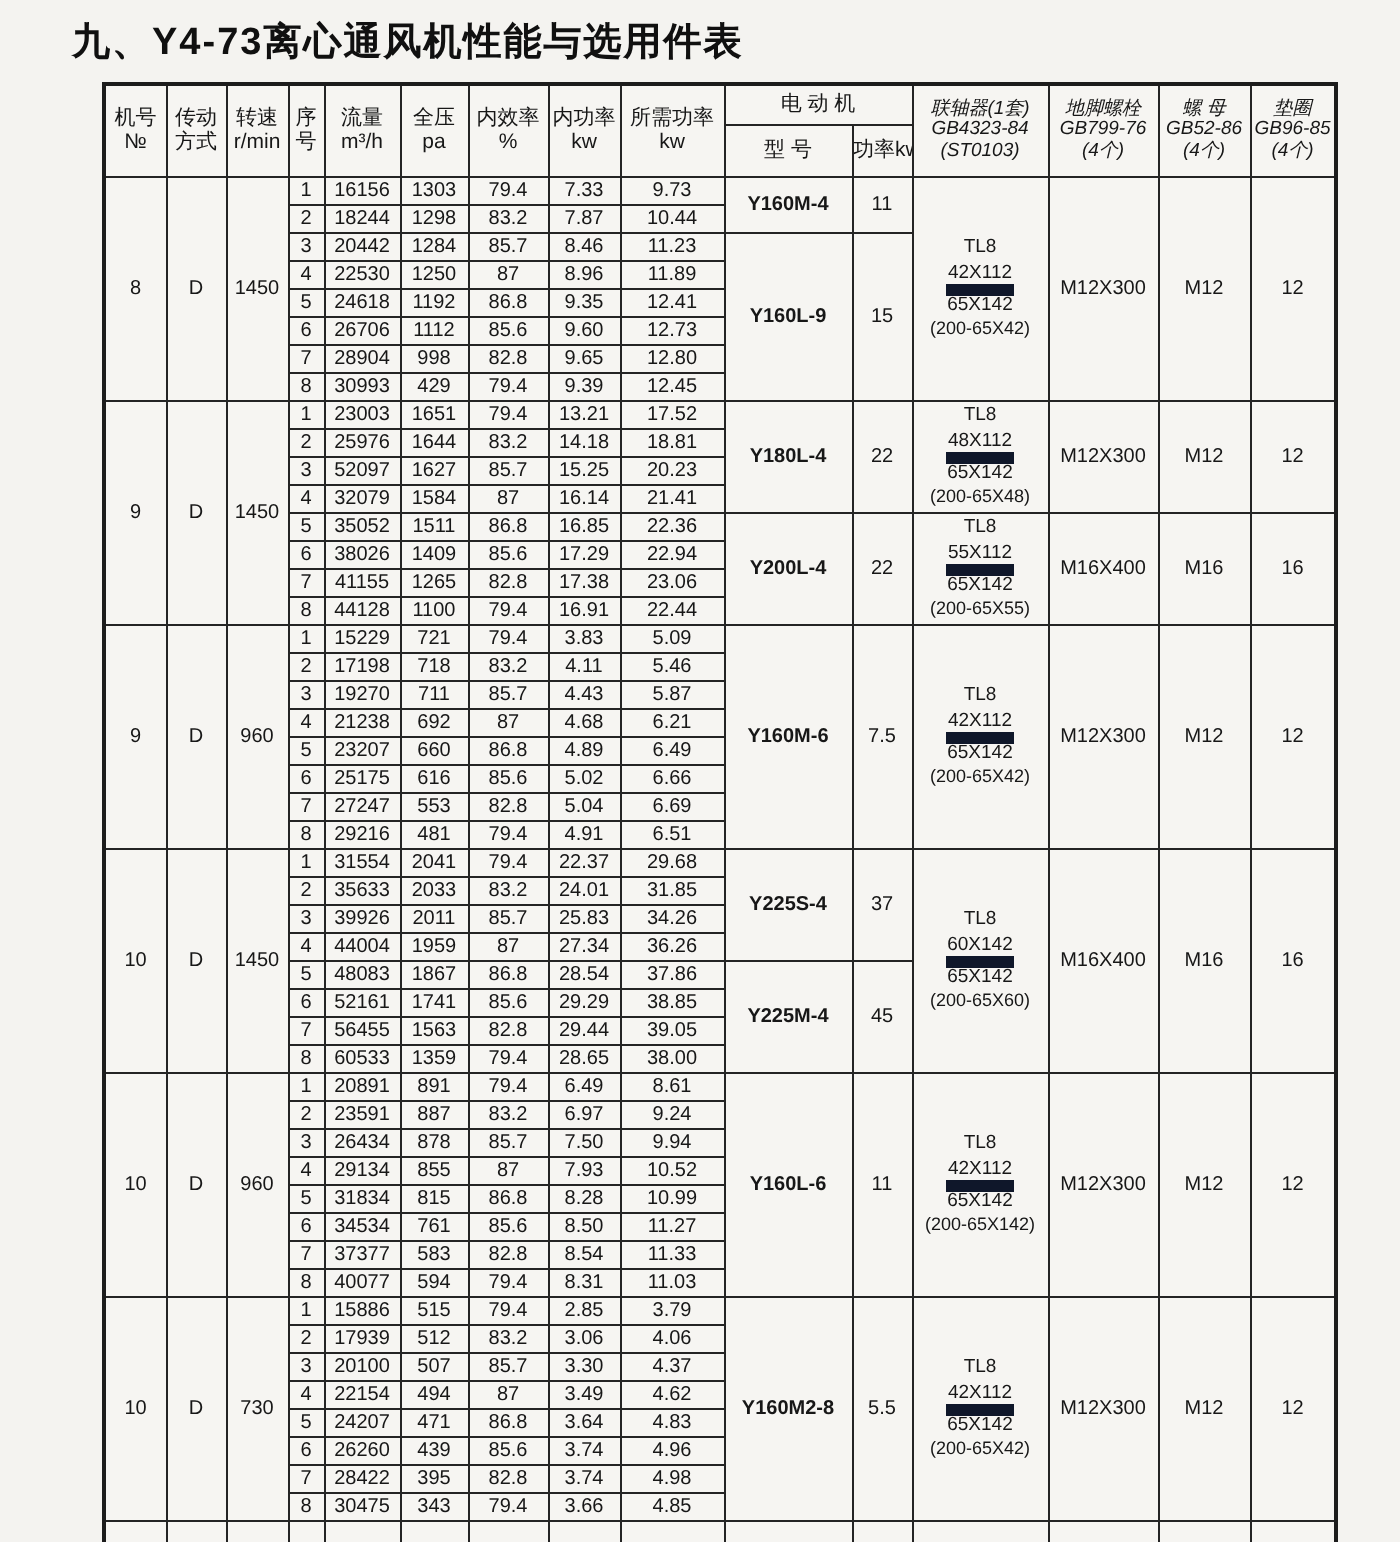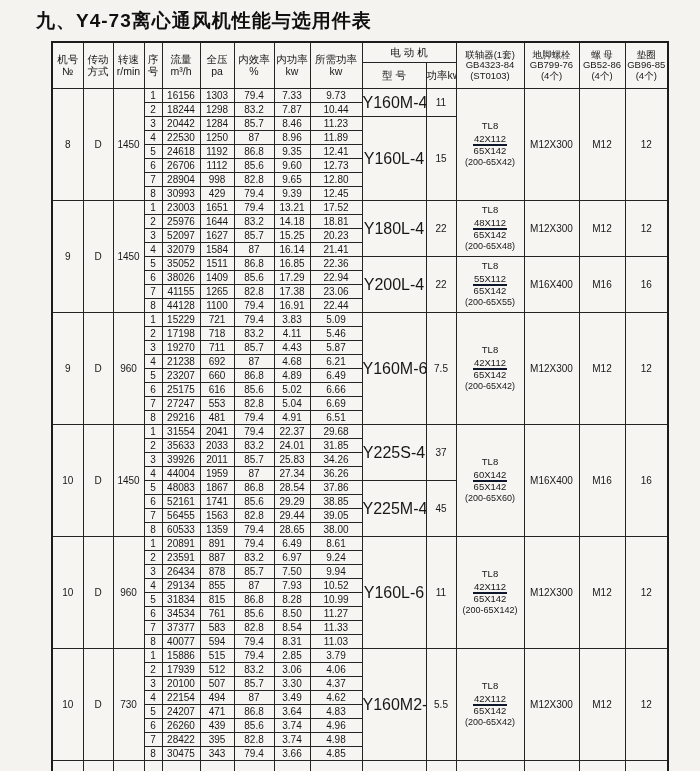--- a/index.html
+++ b/index.html
@@ -23,26 +23,26 @@
   }
   th,td{
     border:1px solid #242424;
     text-align:center;vertical-align:middle;
     padding:0;font-weight:normal;color:#171717;
     overflow:hidden;white-space:nowrap;
   }
   thead th{font-size:10.5px;line-height:1.12;}
   thead tr.h1 th{height:19px;}
   thead tr.h2 th{height:25px;text-align:center;}
-  thead th.small{font-size:9.5px;}
+  thead th.small{font-size:9.5px;font-style:italic;}
   tbody td{font-size:10px;height:13px;line-height:1;}
-  td.model{font-size:16px;}
+  td.model{font-size:10px;font-weight:bold;}
   .coup{display:flex;align-items:center;justify-content:center;gap:2px;font-size:9.5px;line-height:1.1;flex-direction:column;}
   .coup-frac{display:inline-block;text-align:center;}
-  .coup-top{display:block;border-bottom:2px solid #0f172a;padding:0 1px;}
+  .coup-top{display:block;border-bottom:6px solid #0f172a;padding:0 1px;}
   .coup-bot{display:block;}
   .coup-note{font-size:9px;line-height:1.1;margin-top:1px;}
   tr.cutoff td{height:14px;border-bottom:none;}
 </style>
 </head>
 <body>
 
 <div class="page">
   <div class="title">九、Y4-73离心通风机性能与选用件表</div>
   <table>
@@ -163,21 +163,21 @@
           <td>7.87</td>
           <td>10.44</td>
         </tr>
         <tr>
           <td>3</td>
           <td>20442</td>
           <td>1284</td>
           <td>85.7</td>
           <td>8.46</td>
           <td>11.23</td>
-          <td class="model" rowspan="6">Y160L-4</td>
+          <td class="model" rowspan="6">Y160L-9</td>
           <td rowspan="6">15</td>
         </tr>
         <tr>
           <td>4</td>
           <td>22530</td>
           <td>1250</td>
           <td>87</td>
           <td>8.96</td>
           <td>11.89</td>
         </tr>

